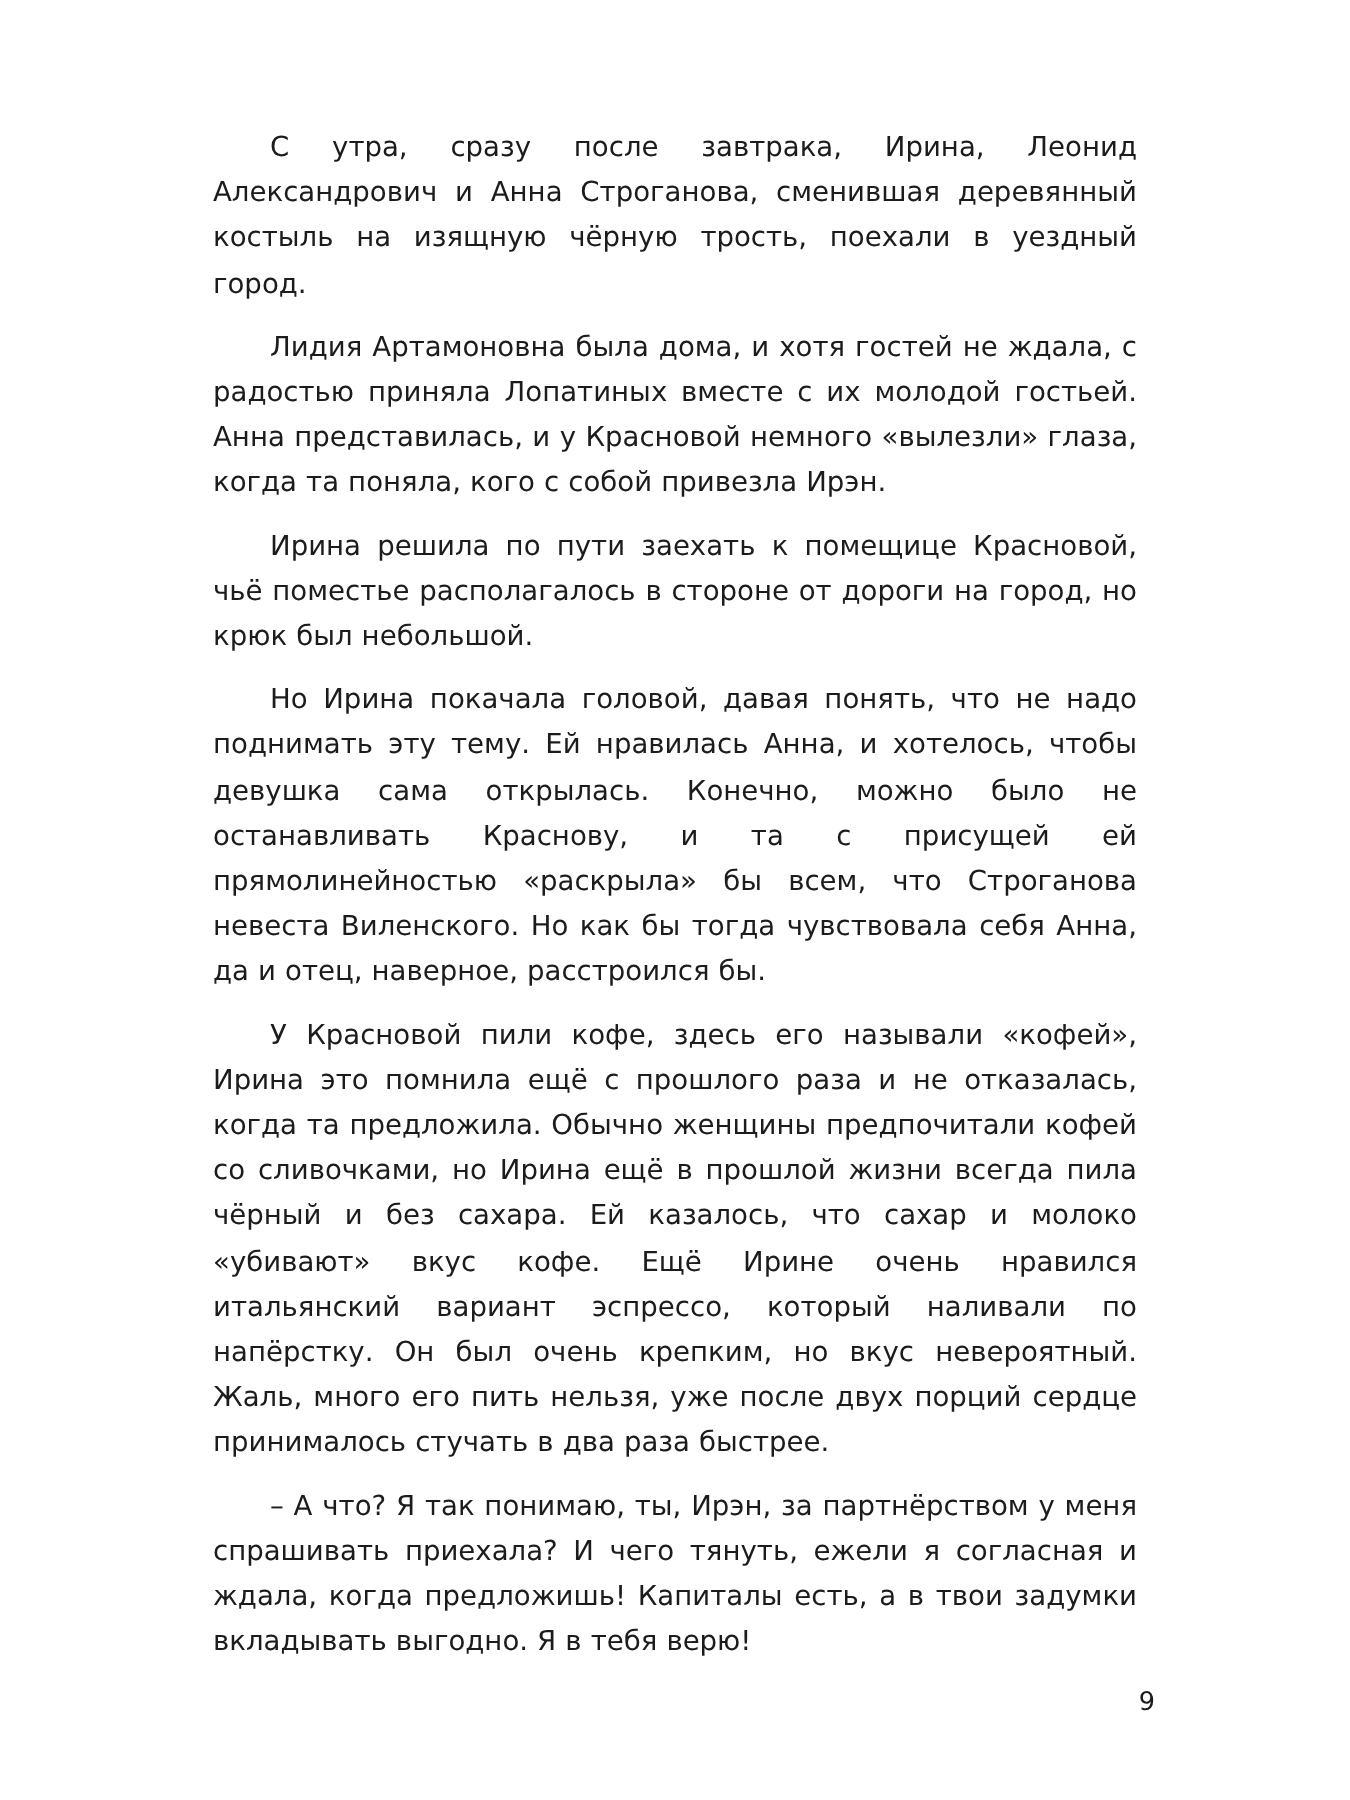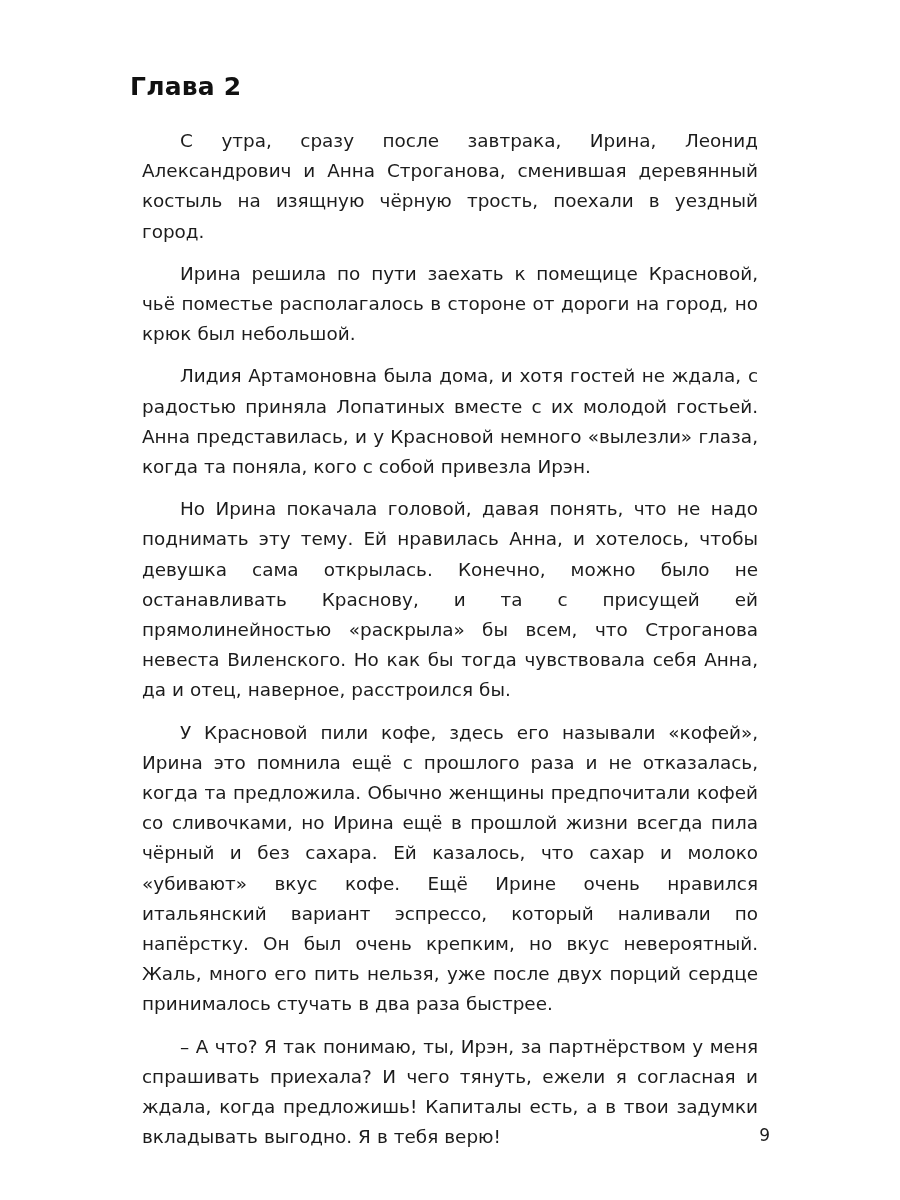--- a/index.html
+++ b/index.html
@@ -59,24 +59,23 @@
     font-family: "DejaVu Sans", sans-serif;
     font-size: 17px;
     color: #1c1c1c;
   }
 </style>
 </head>
 <body>
 
 <div class="page">
   <div class="content">
-    <h1 class="chapter-title">Глава 2</h1>
     <div class="body-text">
       <p>С утра, сразу после завтрака, Ирина, Леонид Александрович и Анна Строганова, сменившая деревянный костыль на изящную чёрную трость, поехали в уездный город.</p>
+      <p>Лидия Артамоновна была дома, и хотя гостей не ждала, с радостью приняла Лопатиных вместе с их молодой гостьей. Анна представилась, и у Красновой немного «вылезли» глаза, когда та поняла, кого с собой привезла Ирэн.</p>
       <p>Ирина решила по пути заехать к помещице Красновой, чьё поместье располагалось в стороне от дороги на город, но крюк был небольшой.</p>
-      <p>Лидия Артамоновна была дома, и хотя гостей не ждала, с радостью приняла Лопатиных вместе с их молодой гостьей. Анна представилась, и у Красновой немного «вылезли» глаза, когда та поняла, кого с собой привезла Ирэн.</p>
       <p>Но Ирина покачала головой, давая понять, что не надо поднимать эту тему. Ей нравилась Анна, и хотелось, чтобы девушка сама открылась. Конечно, можно было не останавливать Краснову, и та с присущей ей прямолинейностью «раскрыла» бы всем, что Строганова невеста Виленского. Но как бы тогда чувствовала себя Анна, да и отец, наверное, расстроился бы.</p>
       <p>У Красновой пили кофе, здесь его называли «кофей», Ирина это помнила ещё с прошлого раза и не отказалась, когда та предложила. Обычно женщины предпочитали кофей со сливочками, но Ирина ещё в прошлой жизни всегда пила чёрный и без сахара. Ей казалось, что сахар и молоко «убивают» вкус кофе. Ещё Ирине очень нравился итальянский вариант эспрессо, который наливали по напёрстку. Он был очень крепким, но вкус невероятный. Жаль, много его пить нельзя, уже после двух порций сердце принималось стучать в два раза быстрее.</p>
       <p class="dialogue">– А что? Я так понимаю, ты, Ирэн, за партнёрством у меня спрашивать приехала? И чего тянуть, ежели я согласная и ждала, когда предложишь! Капиталы есть, а в твои задумки вкладывать выгодно. Я в тебя верю!</p>
     </div>
   </div>
   <div class="page-number">9</div>
 </div>
 
 </body></html>

